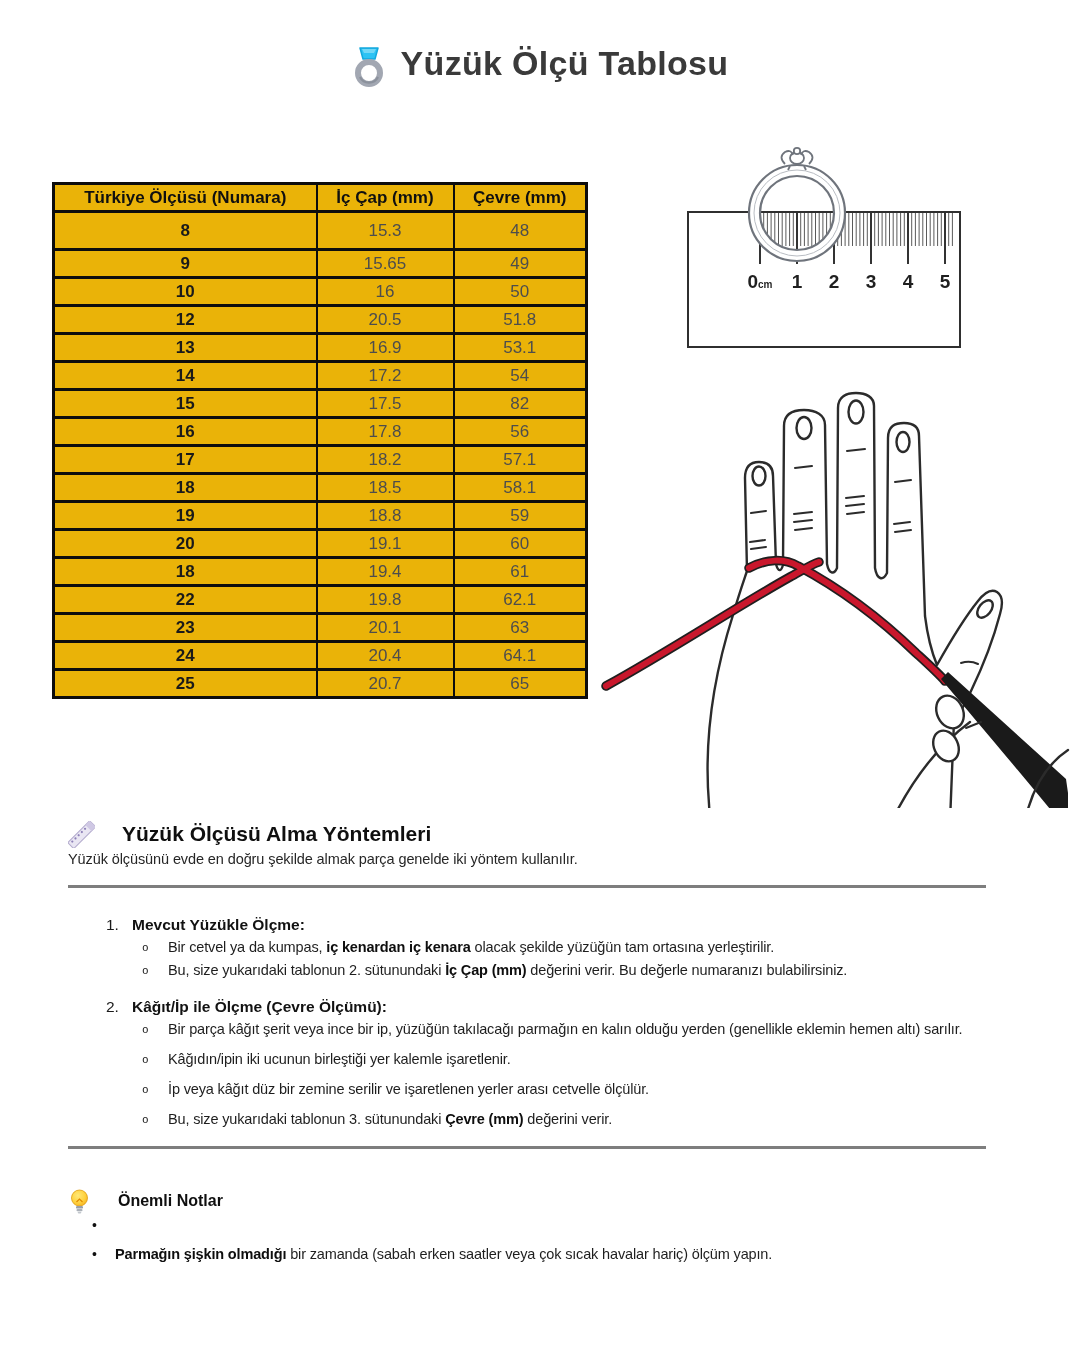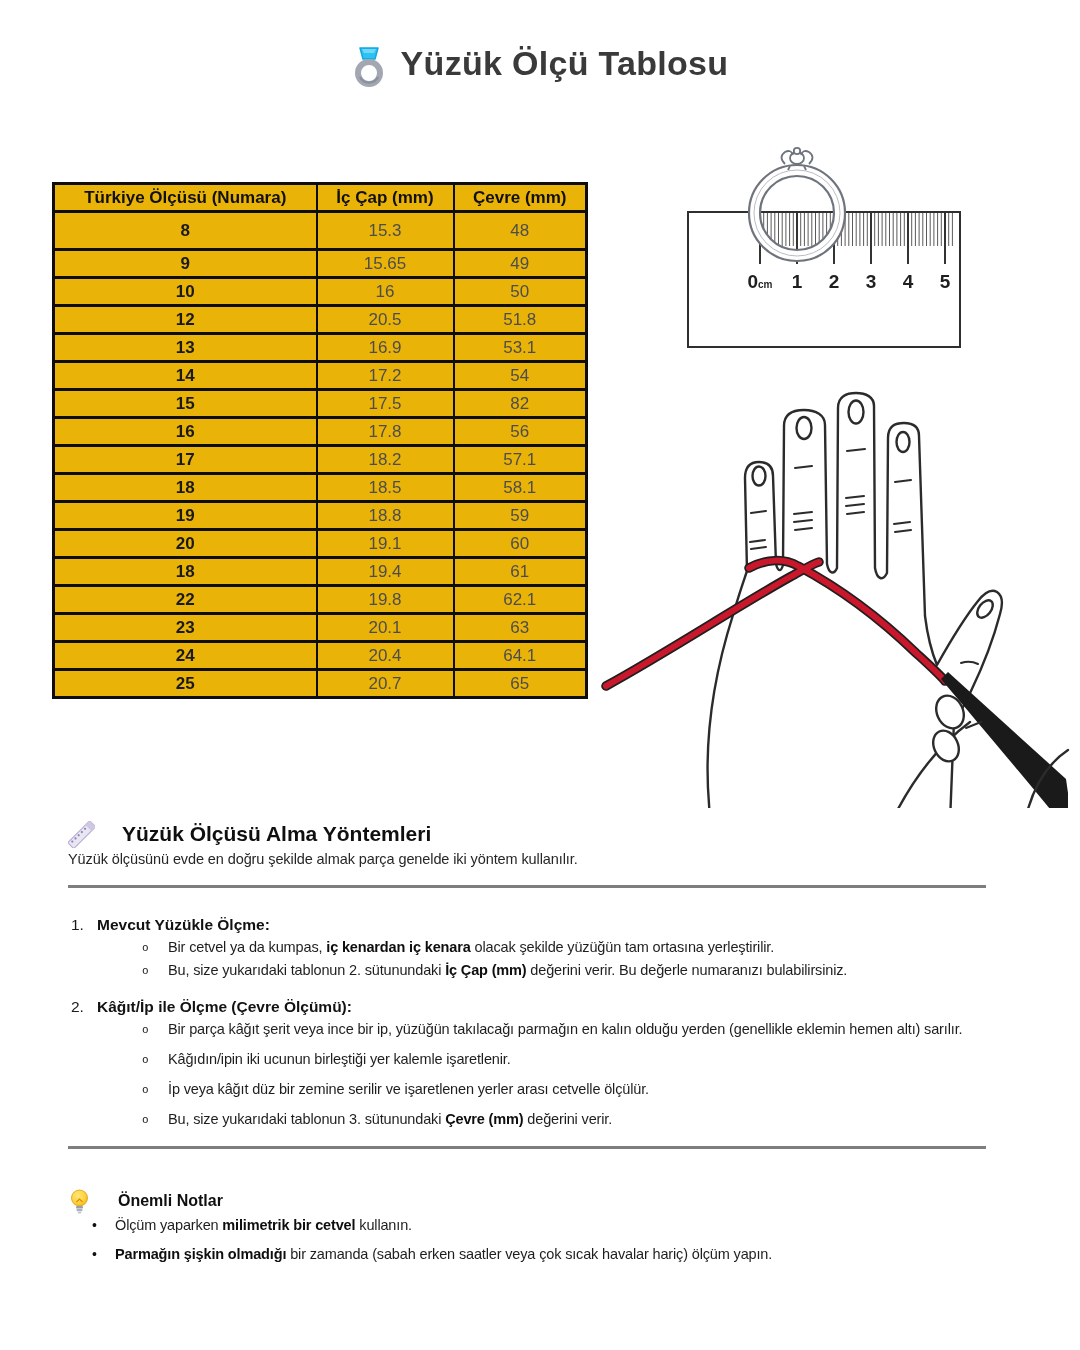--- a/index.html
+++ b/index.html
@@ -35,21 +35,21 @@
   #notes-head h2{font-size:16px;}
 
   #intro{position:absolute;left:68px;top:851px;font-size:14.5px;color:#262626;letter-spacing:-.1px;}
 
   .rule{position:absolute;left:68px;width:918px;height:3px;background:#7e7e7e;}
   #rule1{top:885px;}
   #rule2{top:1146px;}
 
   
   #methods-list{position:absolute;left:0;top:914px;width:1010px;}
-  .m-head{margin-left:71px;line-height:22px;white-space:nowrap;}
+  .m-head{margin-left:106px;line-height:22px;white-space:nowrap;}
   .m-num{display:inline-block;width:26px;font-size:15.5px;color:#1a1a1a;}
   .m-title{font-size:15.5px;font-weight:bold;color:#121212;}
   .m-bullets{margin:0 0 14px 0;}
   .sub-bullet{display:flex;margin-left:142px;line-height:22px;}
   .o-mark{flex:0 0 26px;font-family:"DejaVu Sans Mono",monospace;font-size:11px;line-height:23px;color:#222;}
   .sb-text{font-size:14.5px;color:#1e1e1e;letter-spacing:-.15px;white-space:nowrap;}
   .method-item:nth-child(2) .sub-bullet{margin-bottom:7px;}
   span.b{font-weight:bold;color:#0e0e0e;}
 
   
@@ -381,21 +381,20 @@
       <rect x="8" y="18" width="7" height="2.6" rx="1.2" fill="#9aa0a8"></rect>
       <rect x="8.5" y="21" width="6" height="2.3" rx="1.1" fill="#aab0b8"></rect>
       <rect x="9.7" y="23.7" width="3.6" height="1.7" rx="0.8" fill="#c2c7cd"></rect>
     </svg>
     <h2>Önemli Notlar</h2>
   </div>
 
   <div id="notes-list">
       <div class="note-bullet">
         <span class="dot-mark">•</span>
-        <span class="nb-text"><span>Ölçüm yaparken </span><span class="b">milimetrik bir cetvel</span><span> kullanın.</span></span>
       </div>
       <div class="note-bullet">
         <span class="dot-mark">•</span>
         <span class="nb-text"><span class="b">Parmağın şişkin olmadığı</span><span> bir zamanda (sabah erken saatler veya çok sıcak havalar hariç) ölçüm yapın.</span></span>
       </div>
     </div>
 
 </div>
 
 </body></html>

